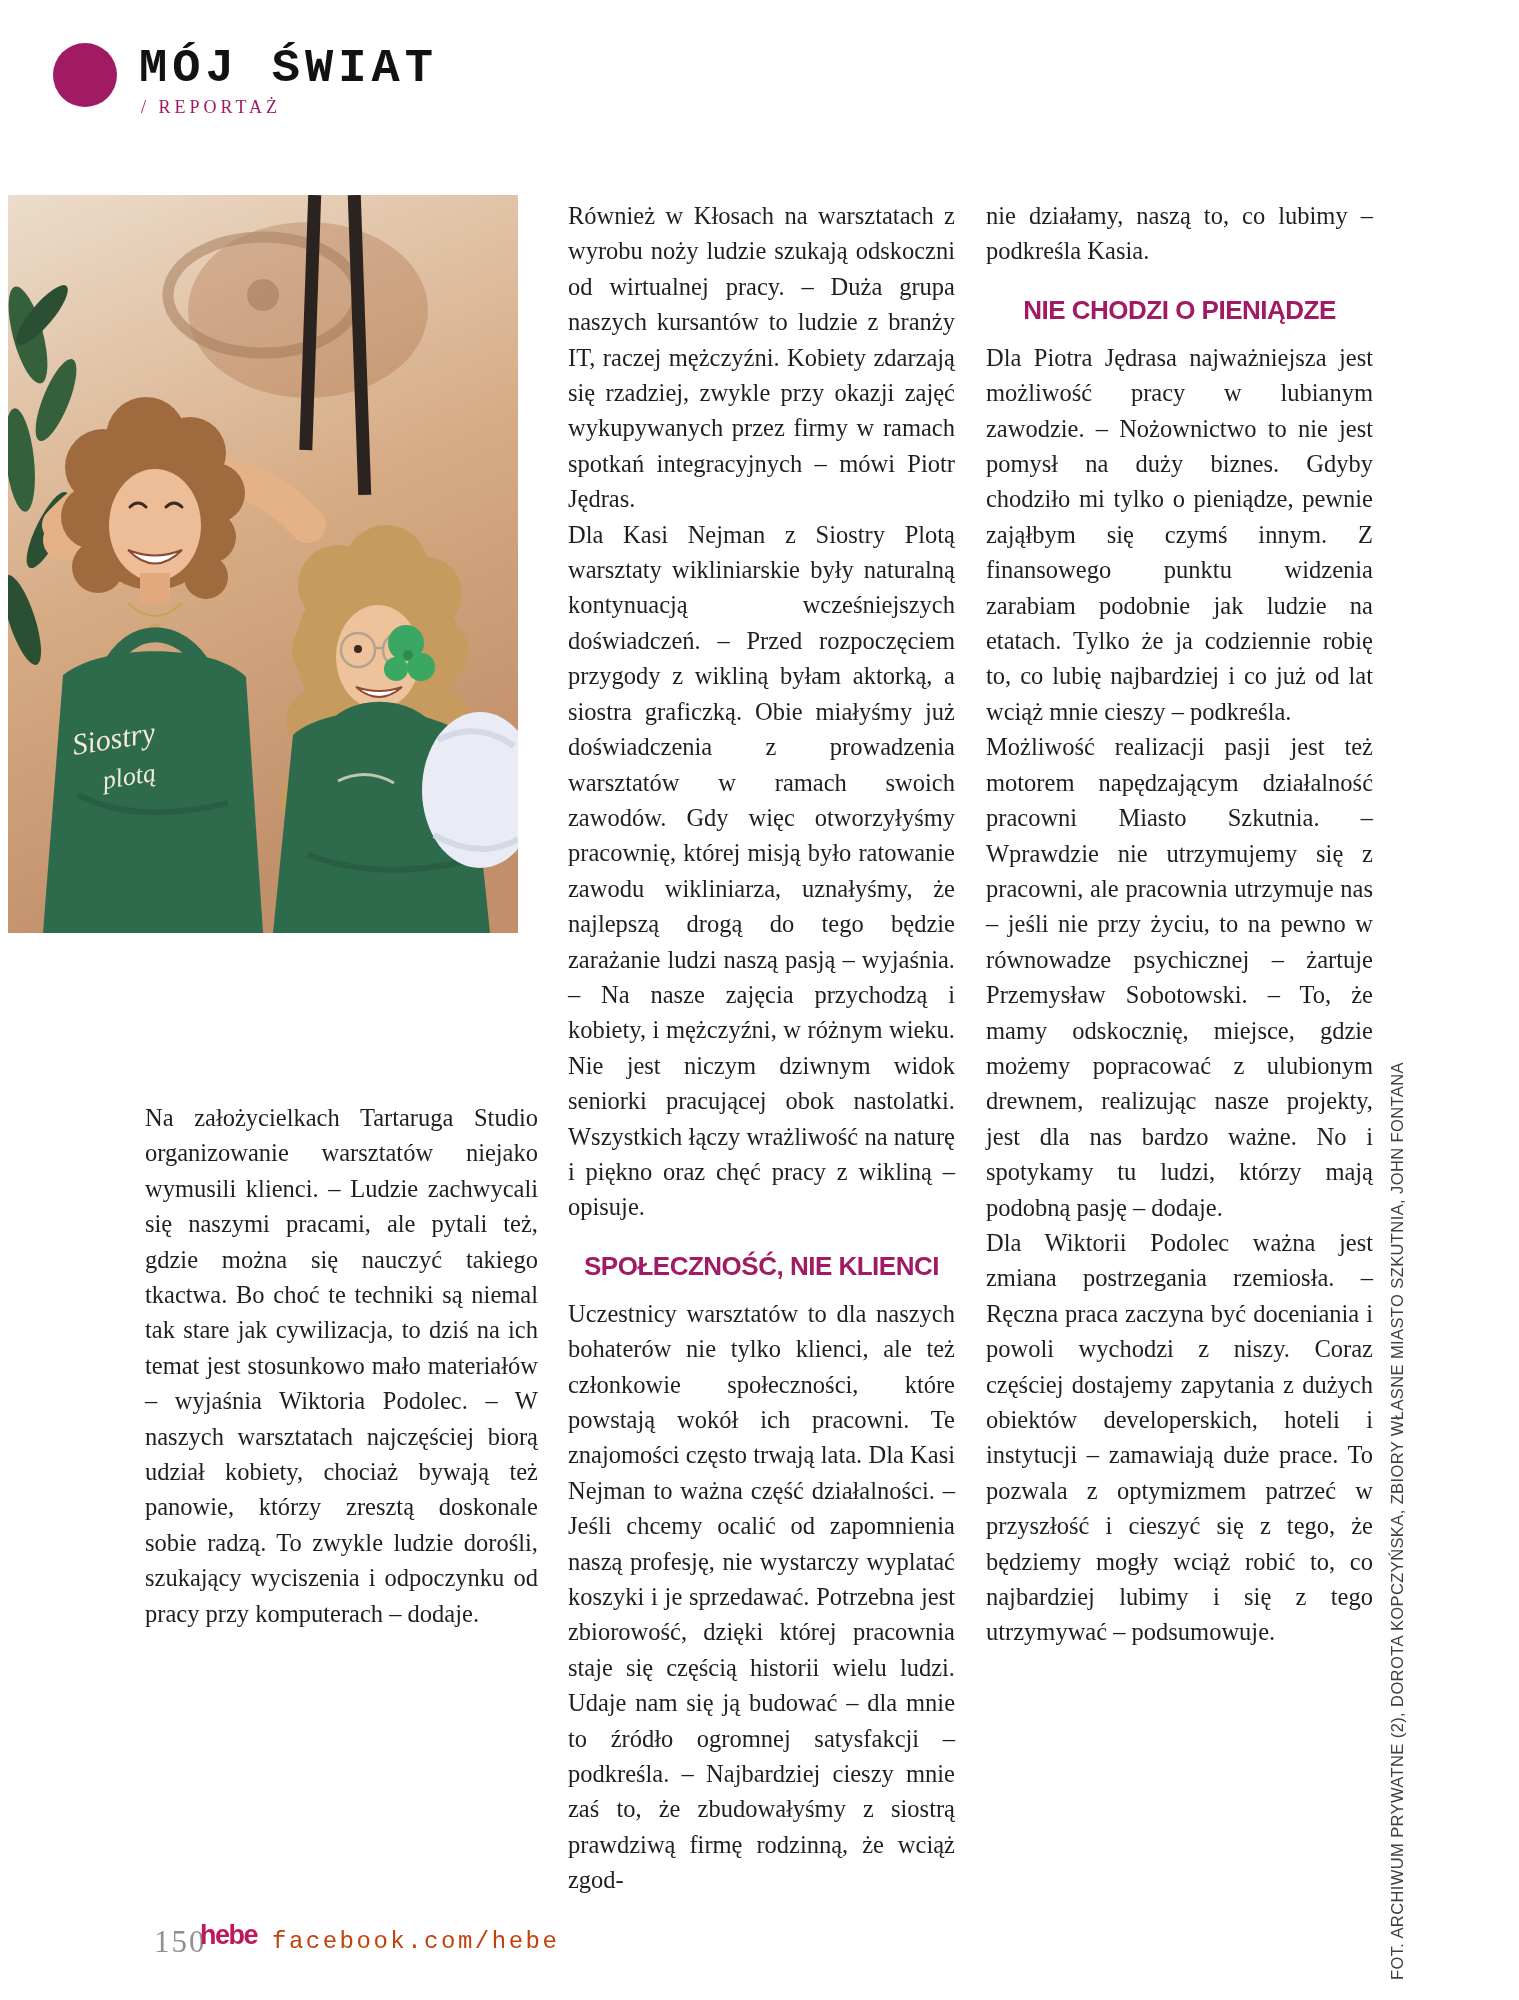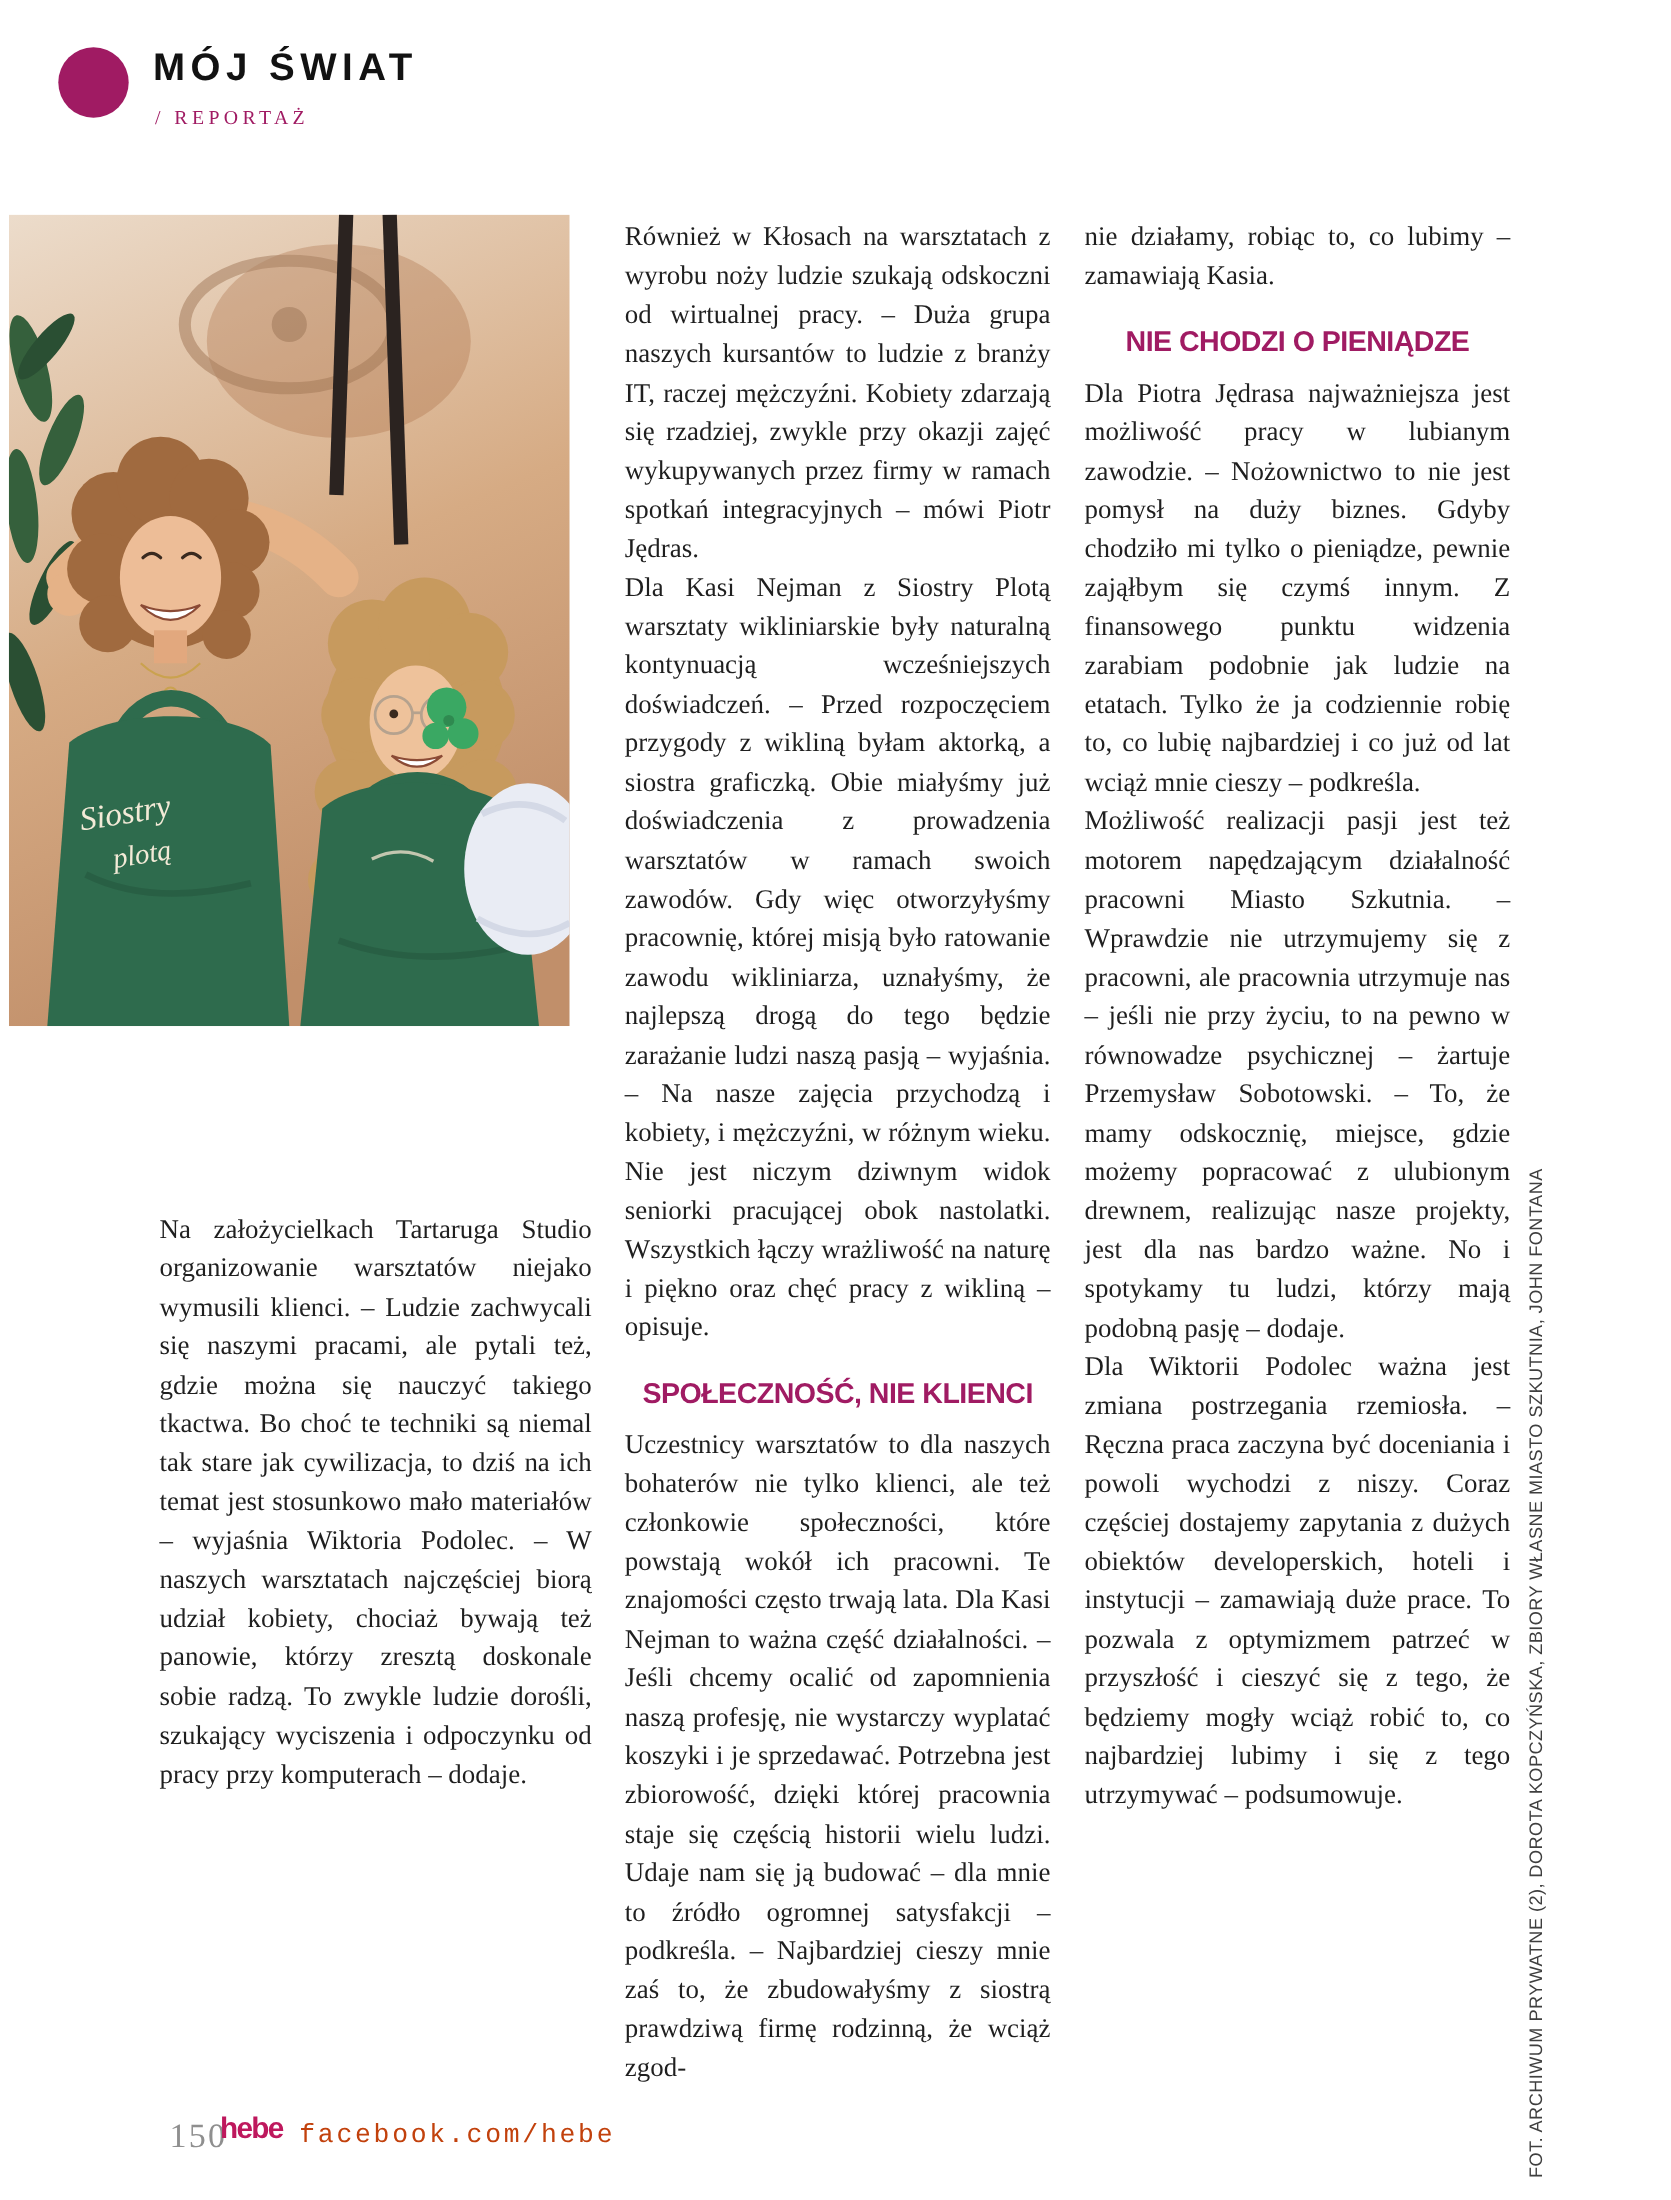--- a/index.html
+++ b/index.html
@@ -8,21 +8,21 @@
     width:1519px; height:2000px; position:relative; overflow:hidden;
     background:#ffffff; color:#1c1c1c;
     font-family:"Liberation Serif", serif;
   }
   .page { position:absolute; inset:0; }
 
   
   .brand-dot { position:absolute; left:53px; top:43px; width:64px; height:64px;
     border-radius:50%; background:var(--accent); }
   .section-title { position:absolute; left:139px; top:42px;
-    font-family:Liberation Sans, sans-serif; font-weight:700; font-size:35px;
+    font-family:Liberation Mono, monospace; font-weight:700; font-size:47px;
     letter-spacing:5px; color:#121212; }
   .section-subtitle { position:absolute; left:141px; top:97px;
     font-family:"Liberation Serif", serif; font-size:18px; letter-spacing:4px;
     color:var(--accent); }
 
   
   .photo { position:absolute; left:8px; top:195px; width:510px; height:738px;
     overflow:hidden; background:#d8b countr; }
   .photo svg { display:block; }
 
@@ -182,21 +182,21 @@
   </div>
 
   <div class="col col-mid">
     <p>Również w Kłosach na warsztatach z wyrobu noży ludzie szukają odskoczni od wirtualnej pracy. – Duża grupa naszych kursantów to ludzie z branży IT, raczej mężczyźni. Kobiety zdarzają się rzadziej, zwykle przy okazji zajęć wykupywanych przez firmy w ramach spotkań integracyjnych – mówi Piotr Jędras.</p>
     <p>Dla Kasi Nejman z Siostry Plotą warsztaty wikliniarskie były naturalną kontynuacją wcześniejszych doświadczeń. – Przed rozpoczęciem przygody z wikliną byłam aktorką, a siostra graficzką. Obie miałyśmy już doświadczenia z prowadzenia warsztatów w ramach swoich zawodów. Gdy więc otworzyłyśmy pracownię, której misją było ratowanie zawodu wikliniarza, uznałyśmy, że najlepszą drogą do tego będzie zarażanie ludzi naszą pasją – wyjaśnia. – Na nasze zajęcia przychodzą i kobiety, i mężczyźni, w różnym wieku. Nie jest niczym dziwnym widok seniorki pracującej obok nastolatki. Wszystkich łączy wrażliwość na naturę i piękno oraz chęć pracy z wikliną – opisuje.</p>
     <h2 class="mag-heading">SPOŁECZNOŚĆ, NIE KLIENCI</h2>
     <p>Uczestnicy warsztatów to dla naszych bohaterów nie tylko klienci, ale też członkowie społeczności, które powstają wokół ich pracowni. Te znajomości często trwają lata. Dla Kasi Nejman to ważna część działalności. – Jeśli chcemy ocalić od zapomnienia naszą profesję, nie wystarczy wyplatać koszyki i je sprzedawać. Potrzebna jest zbiorowość, dzięki której pracownia staje się częścią historii wielu ludzi. Udaje nam się ją budować – dla mnie to źródło ogromnej satysfakcji – podkreśla. – Najbardziej cieszy mnie zaś to, że zbudowałyśmy z siostrą prawdziwą firmę rodzinną, że wciąż zgod-</p>
   </div>
 
   <div class="col col-right">
-    <p>nie działamy, robiąc to, co lubimy – zamawiają Kasia.</p>
+    <p>nie działamy, naszą to, co lubimy – podkreśla Kasia.</p>
     <h2 class="mag-heading">NIE CHODZI O PIENIĄDZE</h2>
     <p>Dla Piotra Jędrasa najważniejsza jest możliwość pracy w lubianym zawodzie. – Nożownictwo to nie jest pomysł na duży biznes. Gdyby chodziło mi tylko o pieniądze, pewnie zająłbym się czymś innym. Z finansowego punktu widzenia zarabiam podobnie jak ludzie na etatach. Tylko że ja codziennie robię to, co lubię najbardziej i co już od lat wciąż mnie cieszy – podkreśla.</p>
     <p>Możliwość realizacji pasji jest też motorem napędzającym działalność pracowni Miasto Szkutnia. – Wprawdzie nie utrzymujemy się z pracowni, ale pracownia utrzymuje nas – jeśli nie przy życiu, to na pewno w równowadze psychicznej – żartuje Przemysław Sobotowski. – To, że mamy odskocznię, miejsce, gdzie możemy popracować z ulubionym drewnem, realizując nasze projekty, jest dla nas bardzo ważne. No i spotykamy tu ludzi, którzy mają podobną pasję – dodaje.</p>
     <p>Dla Wiktorii Podolec ważna jest zmiana postrzegania rzemiosła. – Ręczna praca zaczyna być doceniania i powoli wychodzi z niszy. Coraz częściej dostajemy zapytania z dużych obiektów developerskich, hoteli i instytucji – zamawiają duże prace. To pozwala z optymizmem patrzeć w przyszłość i cieszyć się z tego, że będziemy mogły wciąż robić to, co najbardziej lubimy i się z tego utrzymywać – podsumowuje.</p>
   </div>
 
   <div class="photo-credit">FOT.  ARCHIWUM PRYWATNE (2), DOROTA KOPCZYŃSKA,  ZBIORY WŁASNE MIASTO SZKUTNIA, JOHN FONTANA</div>
 
   <div class="footer-page-number">150</div>
   <div class="footer-logo">hebe</div>

